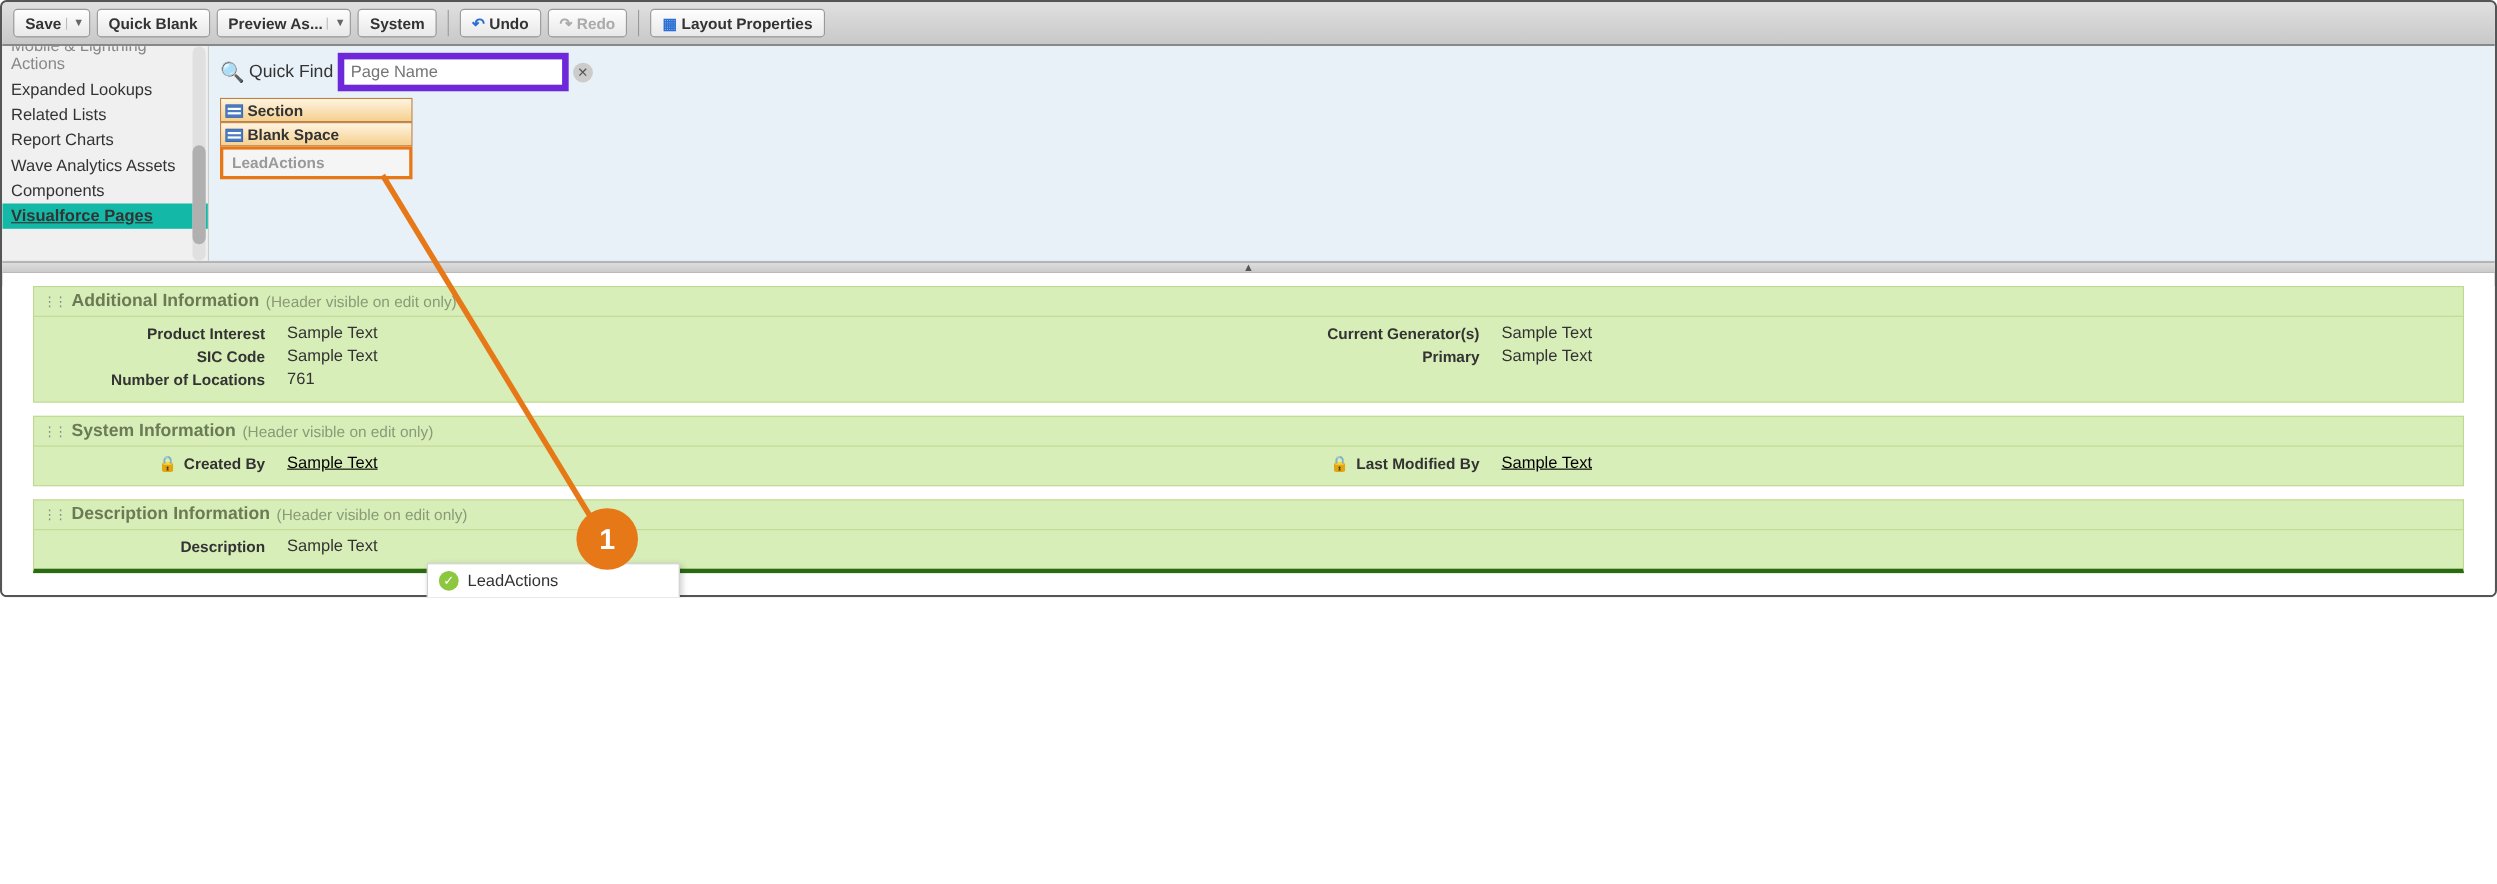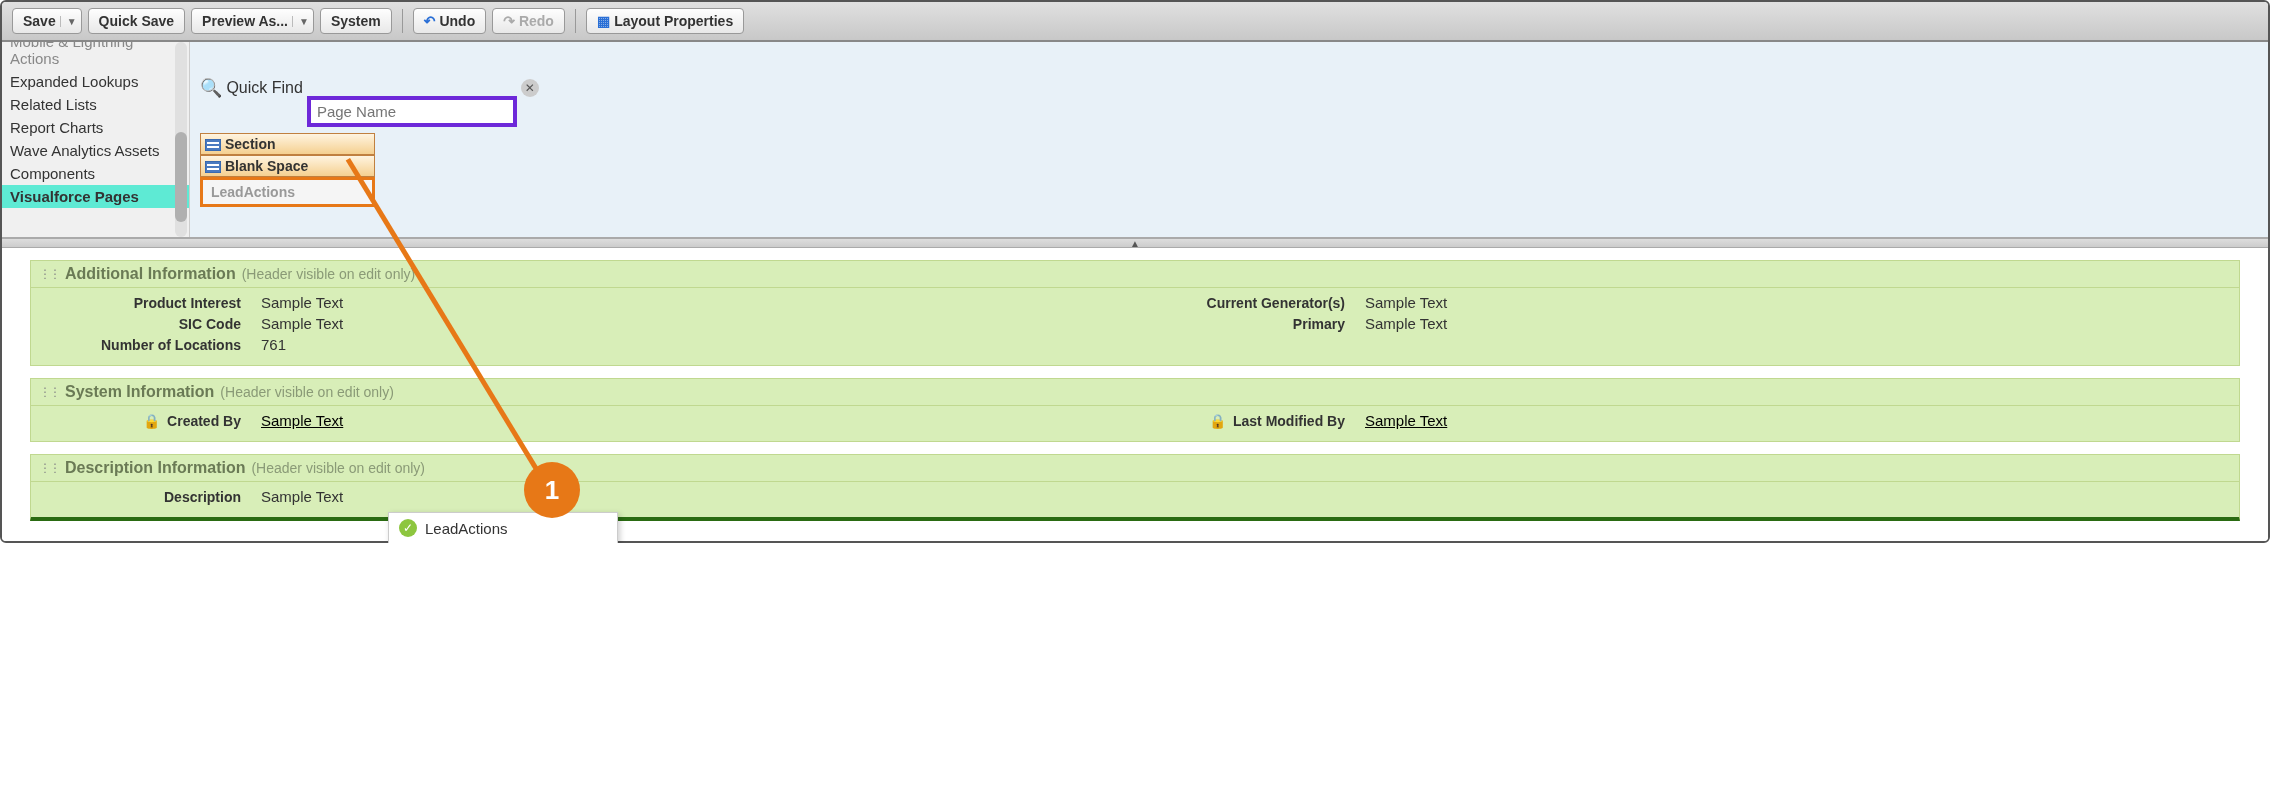--- a/index.html
+++ b/index.html
@@ -13,28 +13,28 @@
 .btn .caret { border-left: 1px solid #bbb; padding-left: 6px; font-size: 10px; color: #666; }
 .btn.disabled { color: #aaa; }
 .divider-v { width: 1px; height: 24px; background: #999; margin: 0 4px; }
 
 
 .palette-wrap { display: flex; background: #e8f1f8; border-bottom: 1px solid #aaa; height: 196px; position: relative; }
 .sidebar { width: 188px; background: #f0f0f0; border-right: 1px solid #ccc; overflow: hidden; position: relative; }
 .sidebar-inner { padding: 0; }
 .side-item { padding: 3px 8px; font-size: 15px; color: #333; cursor: pointer; white-space: nowrap; }
 .side-item.cut { color: #888; }
-.side-item.sel { background: #5eead4; font-weight: bold; }
+.side-item.sel { background: #14b8a6; font-weight: bold; text-decoration: underline; }
 .scrollbar-track { position: absolute; right: 2px; top: 0; bottom: 0; width: 12px; background: #e0e0e0; border-radius: 6px; }
 .scrollbar-thumb { position: absolute; right: 2px; top: 90px; width: 12px; height: 90px; background: #b0b0b0; border-radius: 6px; }
 
 .palette-main { flex: 1; background: #e8f1f8; padding: 6px 10px; }
 .quickfind-row { display: flex; align-items: center; gap: 4px; margin-bottom: 6px; }
 .qf-label { font-weight: normal; font-size: 16px; }
-.qf-input { width: 210px; padding: 3px 6px; font-size: 15px; color: #888; border: 4px solid #6d28d9; background: #fff; margin-top: 48px; }
+.qf-input { width: 210px; padding: 3px 6px; font-size: 15px; color: #888; border: 6px solid #6d28d9; background: #fff; }
 .qf-clear { width: 18px; height: 18px; border-radius: 50%; background: #ccc; color: #555; display: inline-flex; align-items: center; justify-content: center; font-size: 12px; cursor: pointer; }
 
 .palette-items { display: flex; flex-direction: column; gap: 0; width: 175px; }
 .pitem { border: 1px solid #c08040; background: linear-gradient(#fff4e0, #f5d090); padding: 2px 4px; font-size: 14px; font-weight: bold; display: flex; align-items: center; gap: 4px; cursor: move; }
 .pitem.highlight { border: 3px solid #e77817; background: #f5f5f5; color: #999; font-weight: bold; padding: 4px 8px; }
 .pitem-icon { width: 16px; height: 12px; display: inline-block; }
 .pitem-icon svg { width: 100%; height: 100%; }
 
 .collapse-bar { height: 10px; background: linear-gradient(#ddd,#ccc); border-top: 1px solid #aaa; border-bottom: 1px solid #aaa; display: flex; align-items: center; justify-content: center; cursor: pointer; }
 .collapse-bar .tri { font-size: 10px; color: #555; }
@@ -69,21 +69,21 @@
 <body>
 
 <div class="container">
 <div class="outer-border">
 
   <div class="toolbar">
     <button class="btn split">
       <span>Save</span>
           <span class="caret">▼</span>
     </button>
-    <button class="btn">Quick Save</button>
+    <button class="btn">Quick Blank</button>
     <button class="btn split">
       <span>Preview As...</span>
           <span class="caret">▼</span>
     </button>
     <button class="btn">System</button>
     <span class="divider-v"></span>
     <button class="btn">
       <span style="color:#2a6fd6">↶</span>
       <span>Undo</span>
     </button>

